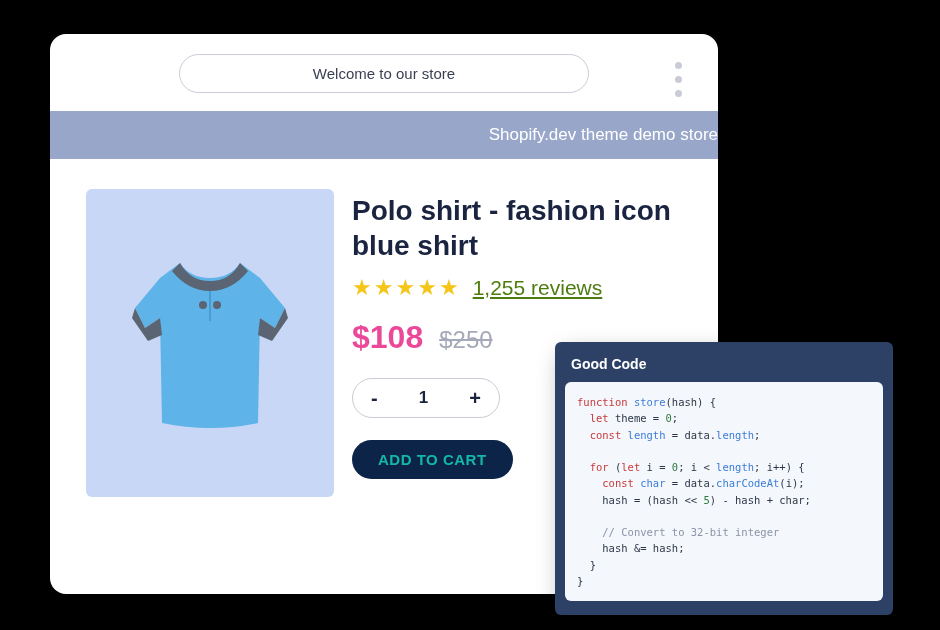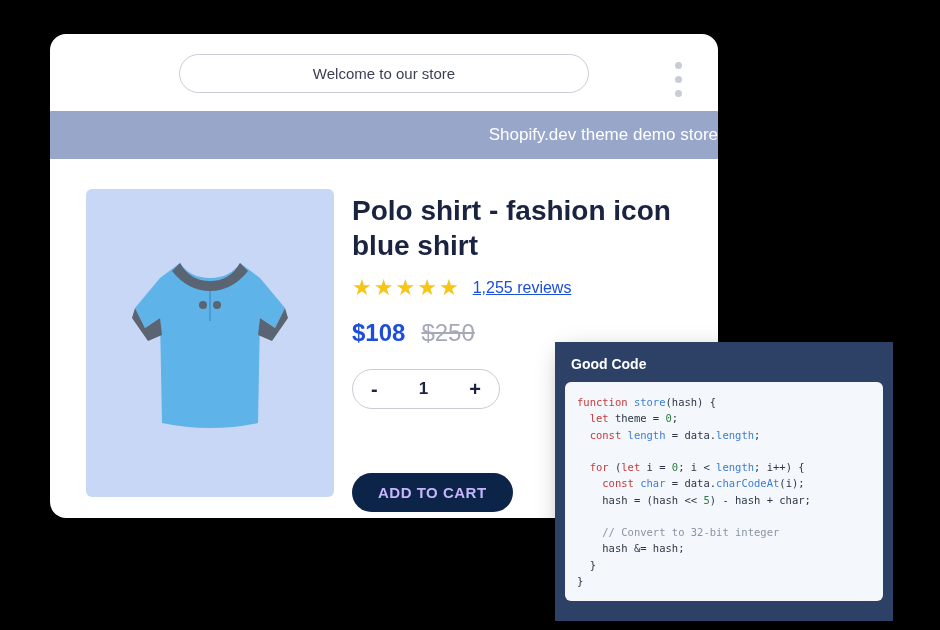--- a/index.html
+++ b/index.html
@@ -8,21 +8,21 @@
       height: 630px;
       background: #000;
       font-family: -apple-system, BlinkMacSystemFont, 'Segoe UI', Arial, sans-serif;
       position: relative;
     }
     .store-window {
       position: absolute;
       top: 34px;
       left: 50px;
       width: 668px;
-      height: 484px;
+      height: 560px;
       background: #fff;
       border-radius: 16px;
       overflow: hidden;
     }
     .top-area {
       padding: 20px 30px 18px 30px;
       display: flex;
       align-items: center;
       justify-content: center;
       position: relative;
@@ -92,34 +92,34 @@
     }
     .stars {
       display: flex;
       gap: 2px;
     }
     .star {
       color: #f5c518;
       font-size: 22px;
     }
     .reviews-link {
-      color: #1d4ed8;
+      color: #4d7c0f;
       text-decoration: underline;
-      font-size: 16px;
+      font-size: 21px;
     }
     .price-row {
       display: flex;
       align-items: baseline;
       gap: 16px;
       margin-bottom: 22px;
     }
     .price {
-      font-size: 24px;
+      font-size: 32px;
       font-weight: 700;
-      color: #1d4ed8;
+      color: #ec4899;
     }
     .compare-price {
       font-size: 24px;
       color: #a6aab8;
       text-decoration: line-through;
     }
     .qty-stepper {
       display: inline-flex;
       align-items: center;
       border: 1.5px solid #c9ccd6;
@@ -137,38 +137,37 @@
       cursor: pointer;
       user-select: none;
     }
     .qty-value {
       font-size: 17px;
       font-weight: 600;
       color: #1a2440;
     }
     .add-cart-btn {
       background: #0d2449;
-      color: #c4b5fd;
+      color: #14b8a6;
       border: none;
       border-radius: 22px;
       padding: 11px 26px;
       font-size: 15px;
       font-weight: 700;
       letter-spacing: 0.5px;
       cursor: pointer;
-      margin-top: 42px;
     }
     .code-panel {
       position: absolute;
       top: 342px;
       left: 555px;
       width: 338px;
       background: #2d4166;
-      border-radius: 0;
-      padding: 10px 10px 20px 10px;
+      border-radius: 6px;
+      padding: 10px 10px 14px 10px;
       box-shadow: 8px 12px 24px rgba(0,0,0,0.4);
     }
     .code-panel-title {
       color: #fff;
       font-size: 14px;
       font-weight: 600;
       padding: 4px 6px 10px 6px;
     }
     .code-body {
       background: #f4f7fb;

